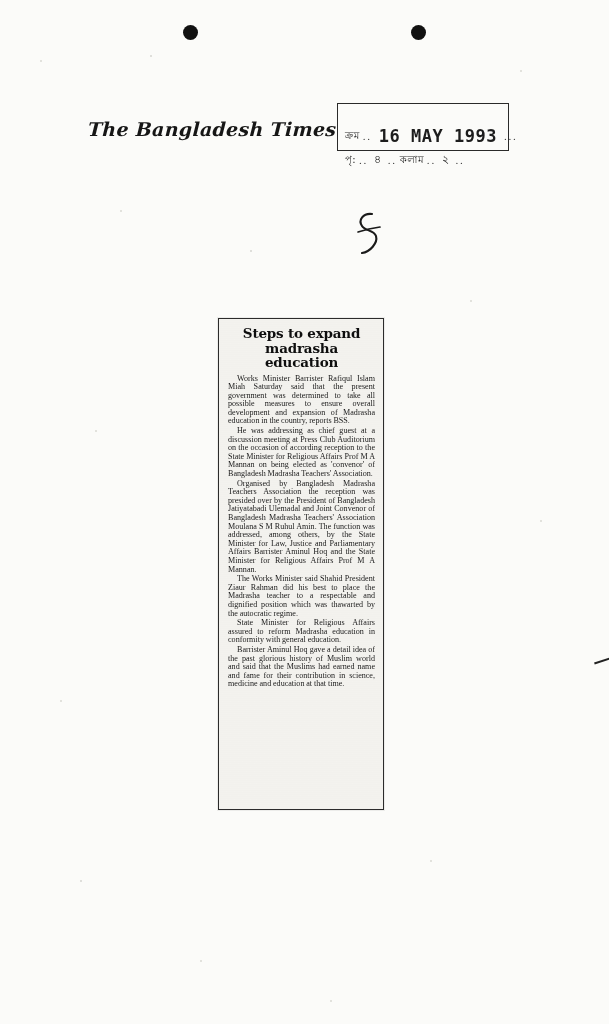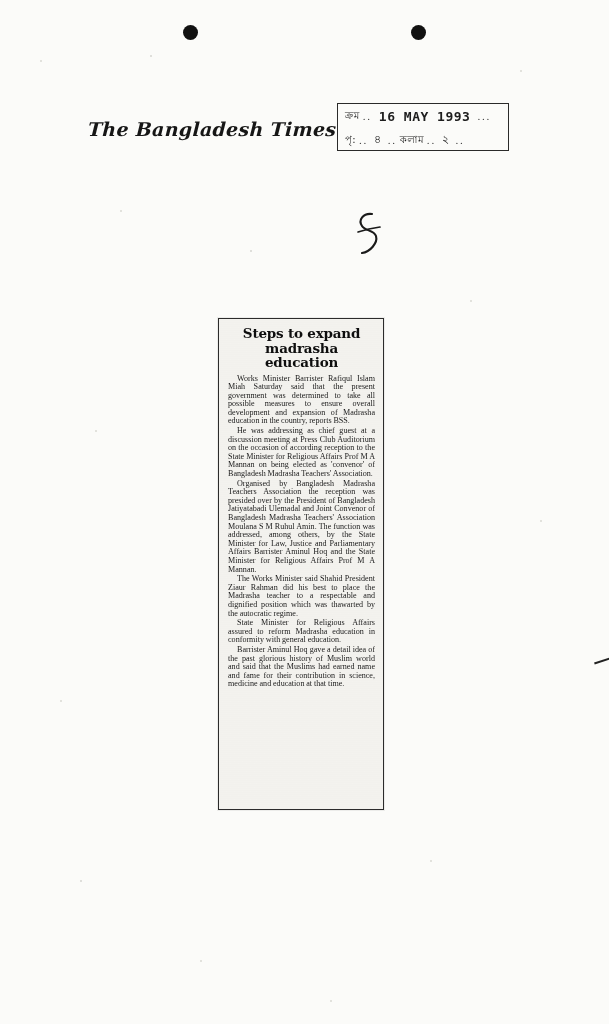--- a/index.html
+++ b/index.html
@@ -70,29 +70,30 @@
     left: 0; right: 0;
     height: 24px;
     display: flex;
     align-items: center;
     padding-left: 7px;
     box-sizing: border-box;
     font-size: 11px;
     letter-spacing: .4px;
     color: #1d1d1d;
     white-space: nowrap;
+    margin-top: 20px;
   }
   .stamp .stamp-row.top { top: 0; }
   .stamp .stamp-row.bottom { top: 24px; }
   .stamp .bn { font-family: "DejaVu Sans", sans-serif; font-size: 10px; }
   .stamp .dots { letter-spacing: 1.8px; color: #3a3a3a; margin: 0 3px; }
   .stamp .date-text {
     font-family: "DejaVu Sans Mono", monospace;
     font-weight: bold;
-    font-size: 13px;
+    font-size: 17px;
     letter-spacing: .5px;
     margin: 0 4px;
   }
   .stamp .val {
     font-family: "DejaVu Sans", sans-serif;
     font-size: 11px;
     margin: 0 3px;
   }
 
   

